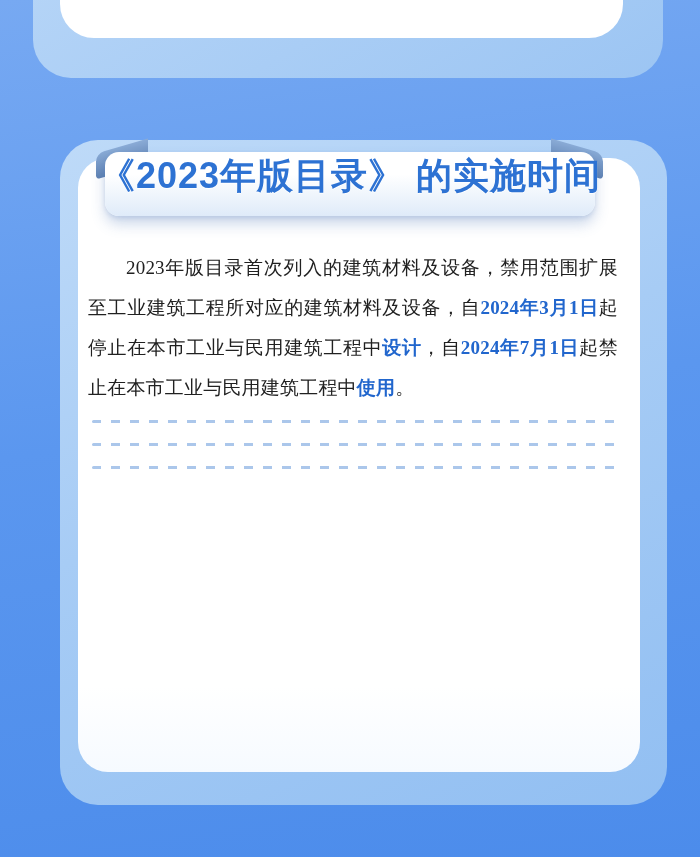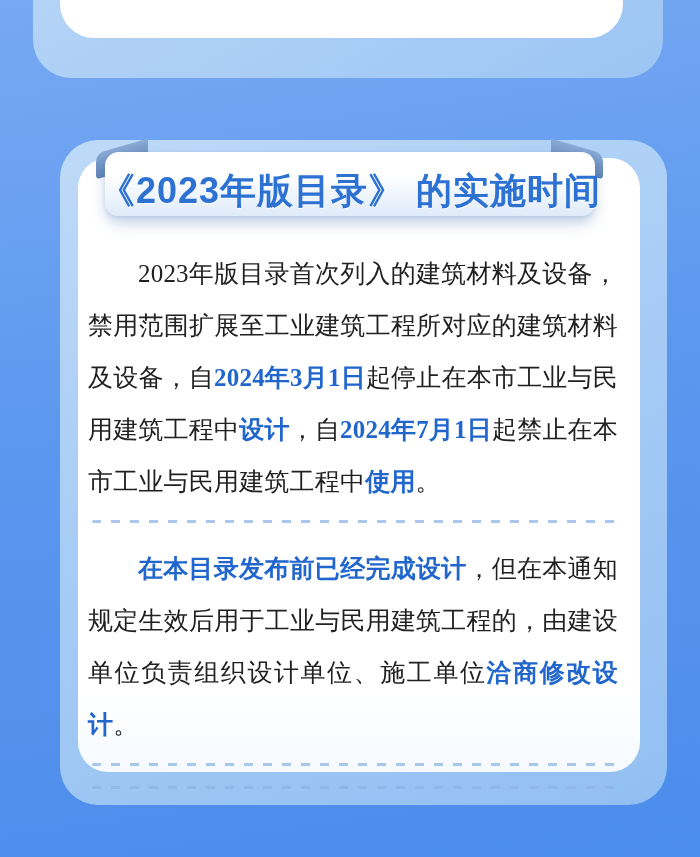--- a/index.html
+++ b/index.html
@@ -44,36 +44,36 @@
     position:absolute; width:52px; height:26px;
     background:linear-gradient(180deg, var(--fold-light), var(--fold));
   }
   .fold-left{ left:36px; top:6px; transform:skewY(-16deg); border-radius:8px 0 0 4px; }
   .fold-right{ right:64px; top:6px; transform:skewY(16deg); border-radius:0 8px 4px 0; }
   .ribbon{
     position:absolute; left:45px; top:12px; width:490px; height:64px;
     border-radius:14px;
     background:linear-gradient(180deg, var(--ribbon-top) 35%, var(--ribbon-bottom) 100%);
     box-shadow:0 8px 14px rgba(84,124,186,0.30), 0 2px 4px rgba(84,124,186,0.18);
-    display:flex; align-items:flex-end; justify-content:center;
+    display:flex; align-items:flex-start; justify-content:center;
   }
   .ribbon-title{
     font-size:36px; font-weight:800; letter-spacing:1px;
     color:var(--title-blue); white-space:nowrap;
     text-shadow:0 1px 0 rgba(255,255,255,0.8);
   }
   
   .body-text{
     position:absolute; left:18px; top:18px; width:562px; height:614px;
     padding:90px 22px 0 10px;
     font-family:"Liberation Serif","DejaVu Serif",serif;
     color:var(--body-ink);
   }
   .para{
-    font-size:25px; line-height:52px; text-indent:2em;
+    font-size:19px; line-height:40px; text-indent:2em;
     text-align:justify; letter-spacing:0.2px;
   }
   .para .hl{ color:var(--hl-blue); font-weight:700; }
   .divider{
     height:3px; margin:12px 2px 20px 4px; border-radius:2px;
     background:repeating-linear-gradient(90deg, var(--divider) 0 9px, transparent 9px 19px);
     opacity:0.75;
   }
 </style>
 </head>
@@ -84,21 +84,20 @@
   <div class="top-card">
     <div class="top-card-white"></div>
   </div>
 
   <div class="main-card">
     <div class="main-card-white"></div>
 
     <div class="body-text">
       <p class="para"><span>2023年版目录首次列入的建筑材料及设备，禁用范围扩展至工业建筑工程所对应的建筑材料及设备，自</span><span class="hl">2024年3月1日</span><span>起停止在本市工业与民用建筑工程中</span><span class="hl">设计</span><span>，自</span><span class="hl">2024年7月1日</span><span>起禁止在本市工业与民用建筑工程中</span><span class="hl">使用</span><span>。</span></p>
       <div class="divider"></div>
-      <p class="para"><span class="hl">在本目录发布前已经完成设计</span><span>，但在本通知规定生效后用于工业与民用建筑工程的，由建设单位负责组织设计单位、施工单位</span><span class="hl">洽商修改设计</span><span>。</span></p>
       <div class="divider"></div>
       <div class="divider"></div>
     </div>
 
     <div class="fold fold-left"></div>
     <div class="fold fold-right"></div>
     <div class="ribbon">
       <h1 class="ribbon-title">《2023年版目录》 的实施时间</h1>
     </div>
   </div>

